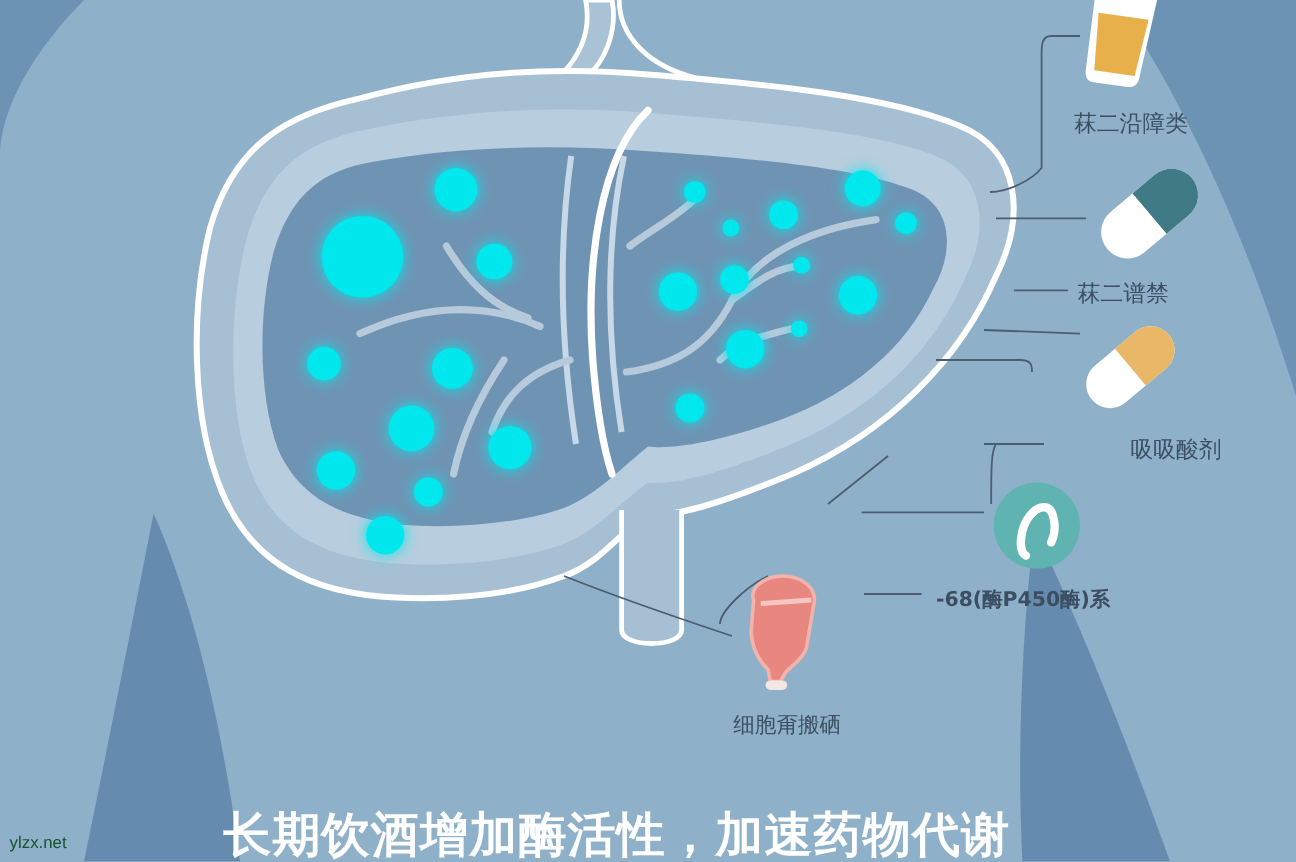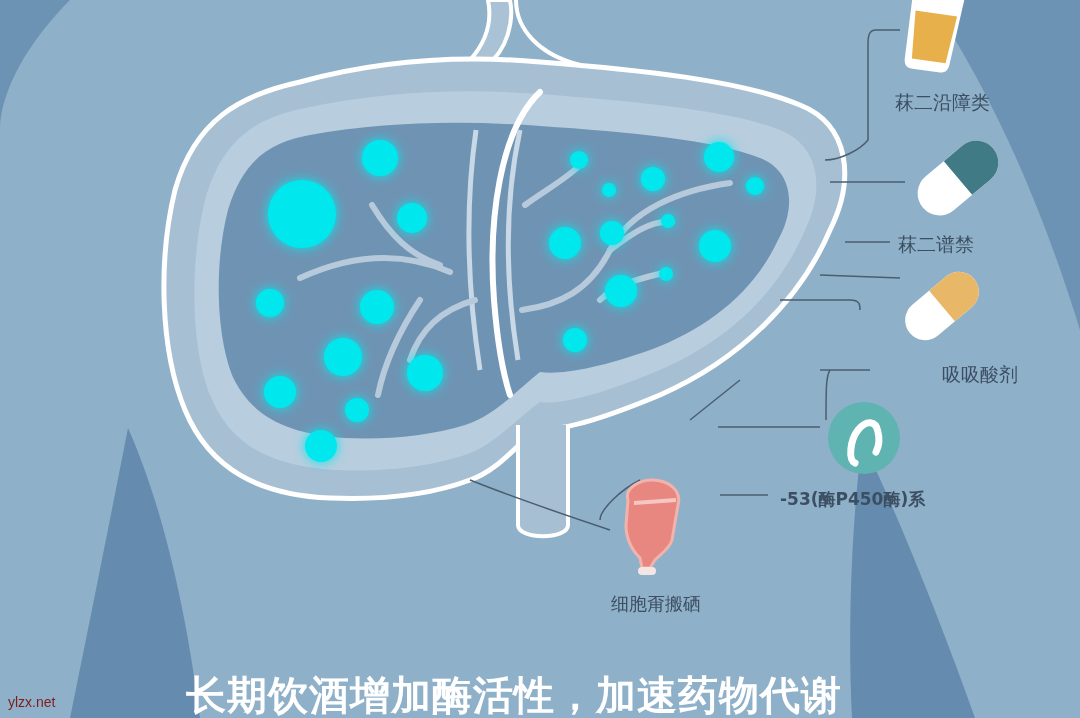--- a/index.html
+++ b/index.html
@@ -18,21 +18,21 @@
     .label {
       position: absolute; font-size: 19px; color: #3c4f62; white-space: nowrap;
     }
     .caption {
       position: absolute; left: 186px; top: 668px;
       font-size: 40px; font-weight: bold; color: #ffffff; white-space: nowrap;
       letter-spacing: 1px;
     }
     .watermark {
       position: absolute; left: 8px; top: 694px;
-      font-size: 14px; color: #7f1d1d; font-family: "Liberation Sans", sans-serif;
+      font-size: 14px; color: #14532d; font-family: "Liberation Sans", sans-serif;
     }
   </style>
 </head>
 <body>
 
 <div class="stage">
   <svg class="art" width="1080" height="718" viewBox="0 0 1080 718">
     <defs>
       <filter id="glow" x="-100%" y="-100%" width="300%" height="300%">
         <feGaussianBlur stdDeviation="6" result="b"></feGaussianBlur>
@@ -151,18 +151,18 @@
       <path d="M628,500 C624,488 640,480 652,480 C668,480 682,490 678,505 L672,540 C670,548 660,555 655,560 L650,568 L642,568 L640,558 C632,550 626,540 626,525 Z" fill="#e8877f" stroke="#f2b3ad" stroke-width="3"></path>
       <path d="M634,503 L676,500" stroke="#f6c7c2" stroke-width="4"></path>
       <rect x="638" y="567" width="18" height="8" rx="4" fill="#f4e6e4"></rect>
     </g>
   </svg>
 
 
   <div class="label" style="left:895px; top:90px;">菻二沿障类</div>
   <div class="label" style="left:898px; top:232px;">菻二谱禁</div>
   <div class="label" style="left:898px; top:362px;margin-left:44px;">吸吸酸剂</div>
-  <div class="label" style="left:780px; top:488px; font-weight:bold; font-size:17px;">-53(酶P450酶)系</div>
+  <div class="label" style="left:780px; top:488px; font-weight:bold; font-size:17px;">-68(酶P450酶)系</div>
   <div class="label" style="left:600px; top:592px; font-size:18px;margin-left:11px;">细胞甭搬硒</div>
 
   <div class="caption">长期饮酒增加酶活性，加速药物代谢</div>
   <div class="watermark">ylzx.net</div>
 </div>
 
 </body></html>

